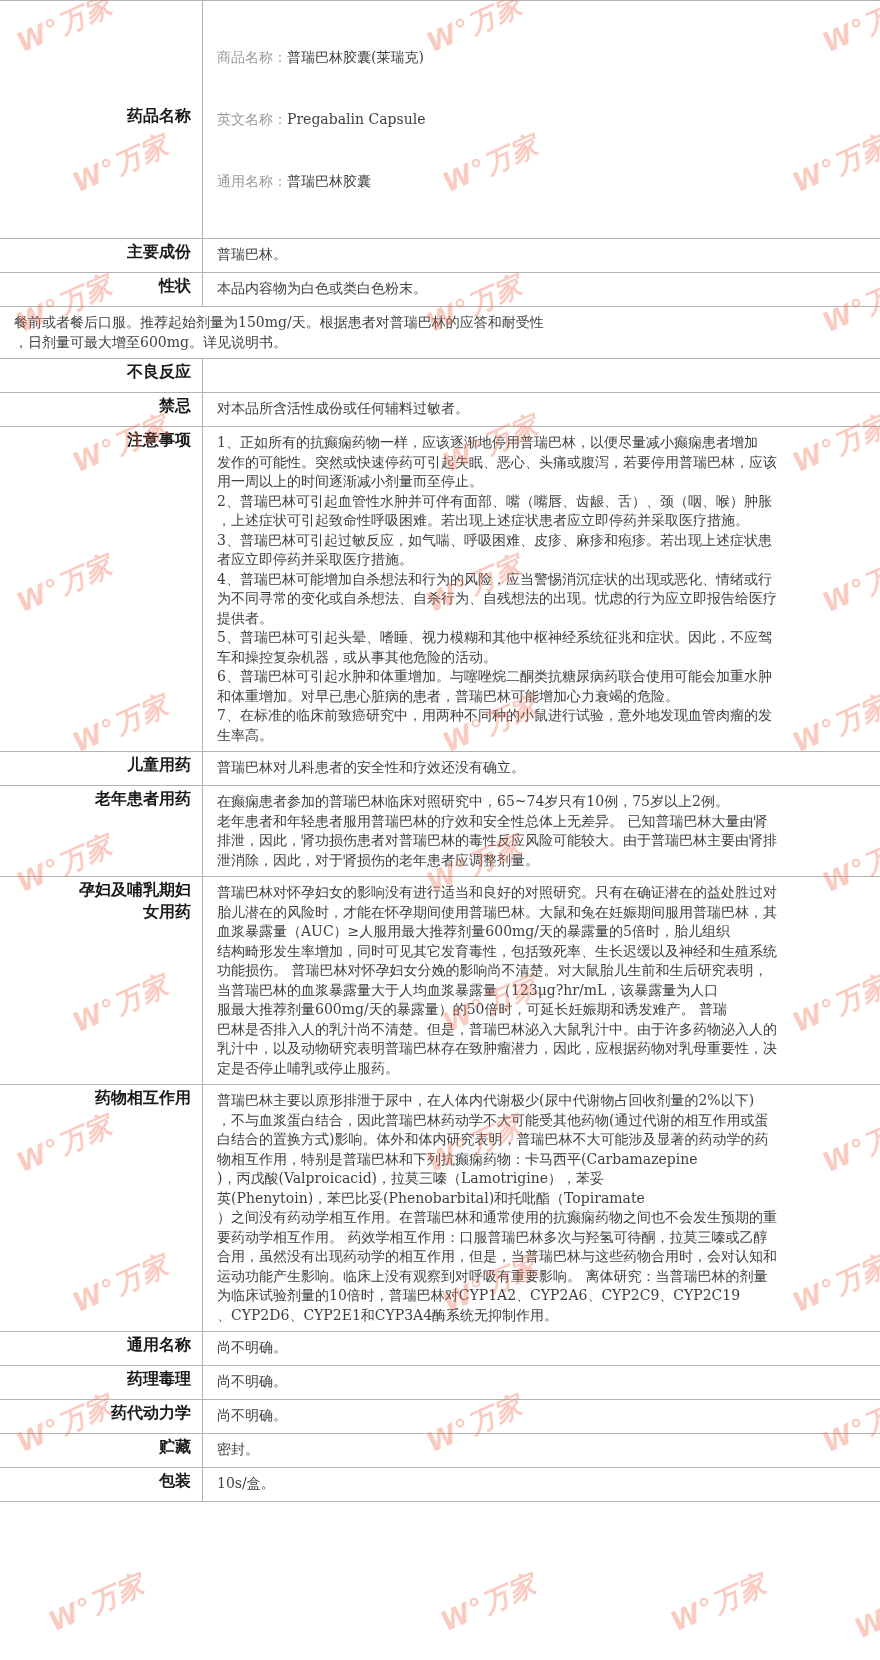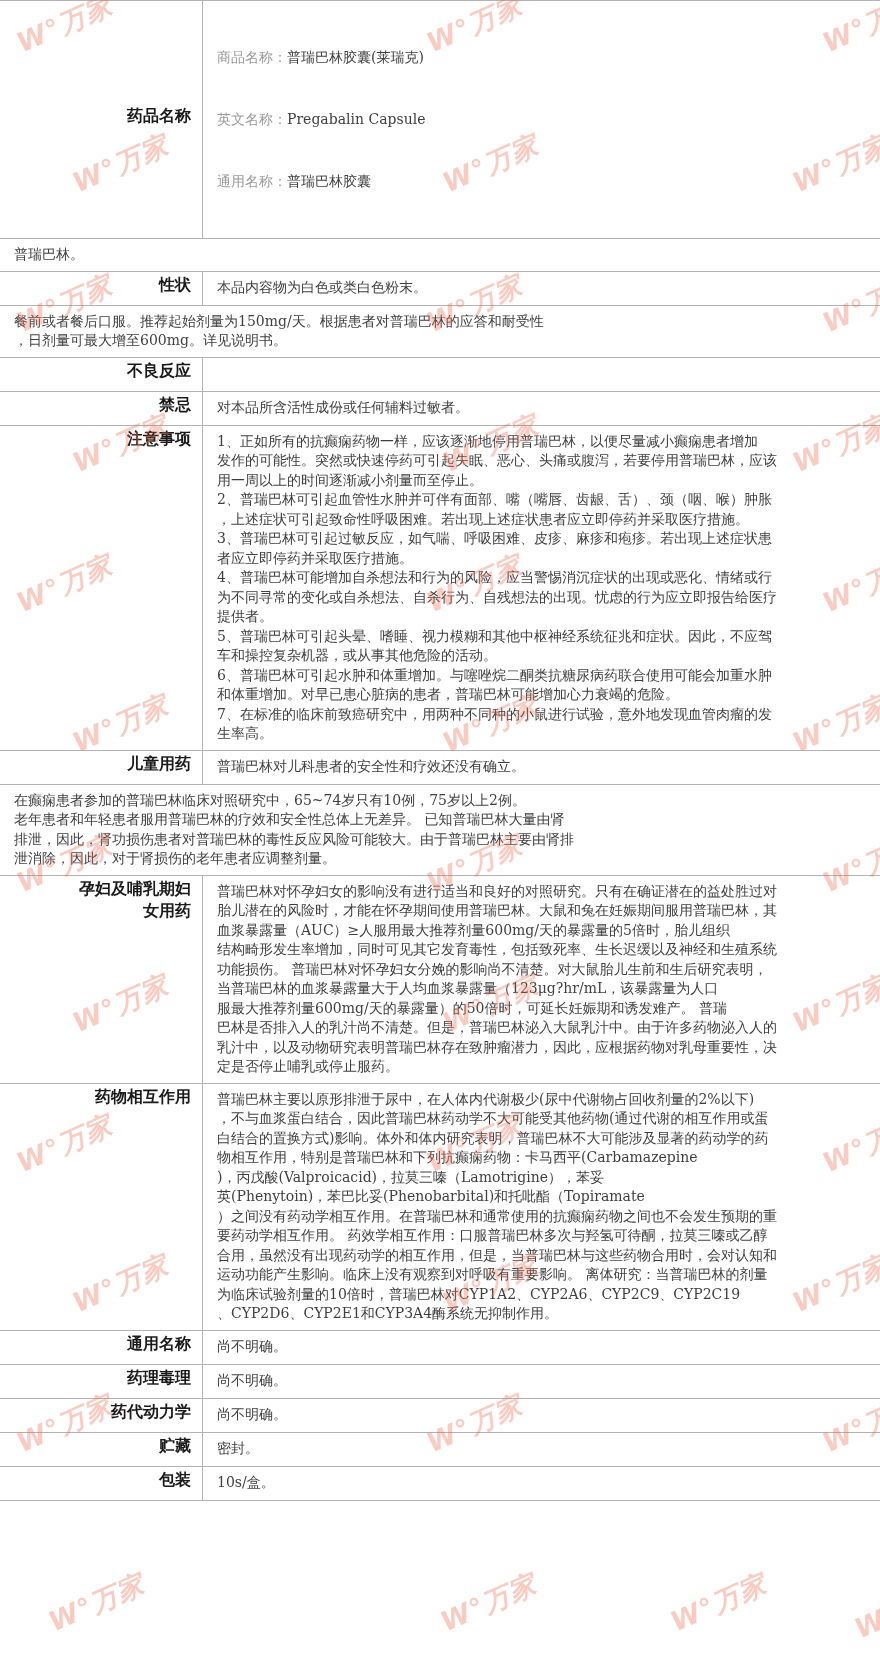--- a/index.html
+++ b/index.html
@@ -78,20 +78,21 @@
   <div class="row vcenter">
     <div class="cell label">药品名称</div>
     <div class="cell content name-content">
       <div class="nline"><span class="fname">商品名称：</span><span class="fval">普瑞巴林胶囊(莱瑞克)</span></div>
       <div class="nline"><span class="fname">英文名称：</span><span class="fval">Pregabalin Capsule</span></div>
       <div class="nline"><span class="fname">通用名称：</span><span class="fval">普瑞巴林胶囊</span></div>
     </div>
   </div>
   <div id="rows">
       <div class="row">
+        <div class="cell label">主要成份</div>
         <div class="cell content">普瑞巴林。</div>
       </div>
       <div class="row">
         <div class="cell label">性状</div>
         <div class="cell content">本品内容物为白色或类白色粉末。</div>
       </div>
       <div class="row">
         <div class="cell content">餐前或者餐后口服。推荐起始剂量为150mg/天。根据患者对普瑞巴林的应答和耐受性
 ，日剂量可最大增至600mg。详见说明书。</div>
       </div>
@@ -119,20 +120,21 @@
 6、普瑞巴林可引起水肿和体重增加。与噻唑烷二酮类抗糖尿病药联合使用可能会加重水肿
 和体重增加。对早已患心脏病的患者，普瑞巴林可能增加心力衰竭的危险。
 7、在标准的临床前致癌研究中，用两种不同种的小鼠进行试验，意外地发现血管肉瘤的发
 生率高。</div>
       </div>
       <div class="row">
         <div class="cell label">儿童用药</div>
         <div class="cell content">普瑞巴林对儿科患者的安全性和疗效还没有确立。</div>
       </div>
       <div class="row">
+        <div class="cell label">老年患者用药</div>
         <div class="cell content">在癫痫患者参加的普瑞巴林临床对照研究中，65~74岁只有10例，75岁以上2例。
 老年患者和年轻患者服用普瑞巴林的疗效和安全性总体上无差异。 已知普瑞巴林大量由肾
 排泄，因此，肾功损伤患者对普瑞巴林的毒性反应风险可能较大。由于普瑞巴林主要由肾排
 泄消除，因此，对于肾损伤的老年患者应调整剂量。</div>
       </div>
       <div class="row">
         <div class="cell label">孕妇及哺乳期妇女用药</div>
         <div class="cell content">普瑞巴林对怀孕妇女的影响没有进行适当和良好的对照研究。只有在确证潜在的益处胜过对
 胎儿潜在的风险时，才能在怀孕期间使用普瑞巴林。大鼠和兔在妊娠期间服用普瑞巴林，其
 血浆暴露量（AUC）≥人服用最大推荐剂量600mg/天的暴露量的5倍时，胎儿组织

